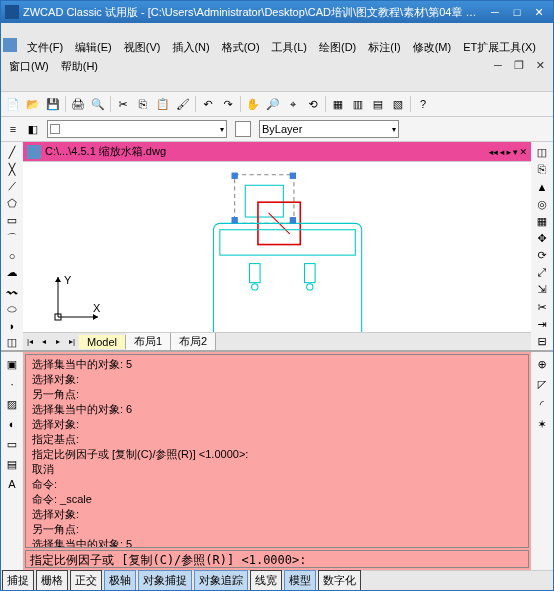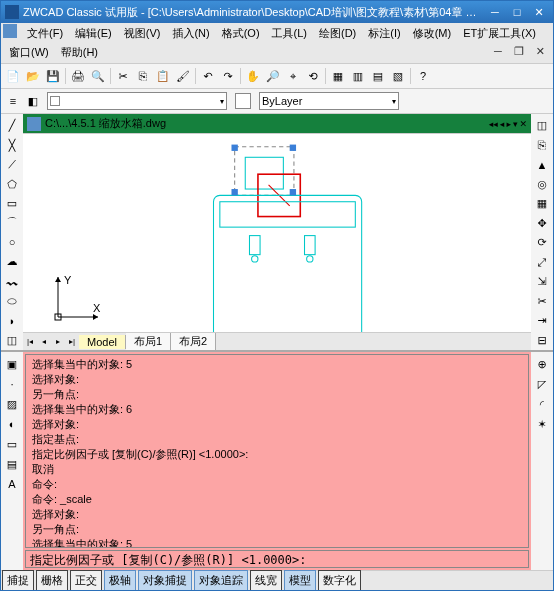--- a/index.html
+++ b/index.html
@@ -1,34 +1,34 @@
 <!DOCTYPE html>
 <html><head>
 <meta charset="utf-8">
 <style>
 *{box-sizing:border-box;margin:0;padding:0;font-family:"Microsoft YaHei",SimSun,sans-serif;font-size:11px}
 body{width:554px;height:591px;background:#f0f0f0;border:1px solid #2a6fb8;display:flex;flex-direction:column;overflow:hidden}
 .titlebar{background:linear-gradient(#3d8fd8,#2a6fb8);color:#fff;display:flex;align-items:center;height:22px;padding:0 4px}
 .titlebar .ico{width:14px;height:14px;background:#1a5090;margin-right:4px}
 .titlebar .ttl{flex:1;white-space:nowrap;overflow:hidden;text-overflow:ellipsis}
 .titlebar .winbtn{width:20px;height:16px;display:flex;align-items:center;justify-content:center;color:#fff;margin-left:2px}
-.menubar{background:#e8e8e8;display:flex;flex-wrap:wrap;padding:1px 2px;border-bottom:1px solid #ccc}
+.menubar{background:#e8e8e8;display:flex;flex-wrap:wrap;padding:15px 2px;border-bottom:1px solid #ccc}
 .menubar span{padding:2px 6px}
 .toolbar{background:#f4f4f4;display:flex;align-items:center;padding:2px;border-bottom:1px solid #ccc;flex-wrap:wrap}
 .tbtn{width:18px;height:18px;margin:1px;display:inline-flex;align-items:center;justify-content:center;border:1px solid transparent}
 .sep{width:1px;height:16px;background:#ccc;margin:0 2px}
 .props{background:#f4f4f4;display:flex;align-items:center;padding:2px;border-bottom:1px solid #ccc}
 .colorbox{width:16px;height:16px;border:1px solid #888;background:#fff;margin:0 4px}
 .layerdd{width:140px;height:18px;border:1px solid #888;background:#fff;margin:0 4px;display:flex;align-items:center;padding:0 2px}
 .layerdd .dn{margin-left:auto;font-size:8px}
 .main{flex:1;display:flex;min-height:0}
 .ltool,.rtool{width:22px;background:#f4f4f4;display:flex;flex-direction:column;align-items:center;padding-top:2px}
 .ltool .tbtn,.rtool .tbtn{margin:1px 0}
 .center{flex:1;display:flex;flex-direction:column;min-width:0}
-.doctab{background:#15803d;display:flex;align-items:center;padding:2px 4px;border-bottom:1px solid #ccc}
+.doctab{background:#ec4899;display:flex;align-items:center;padding:2px 4px;border-bottom:1px solid #ccc}
 .doctab .dico{width:14px;height:14px;background:#5a8fc8;margin-right:4px}
 .doctab .nav{margin-left:auto;display:flex;gap:2px}
 .doctab .nav span{font-size:9px}
 .canvas{flex:1;background:#fff;position:relative;overflow:hidden}
 .draw{position:absolute;inset:0}
 .ucs{position:absolute;left:30px;bottom:10px}
 .modeltabs{display:flex;align-items:center;background:#e8e8e8;height:18px;border-top:1px solid #ccc}
 .modeltabs .arr{width:14px;text-align:center;font-size:8px}
 .modeltabs .tab{padding:1px 8px;border-right:1px solid #aaa;background:#f8f8f8}
 .modeltabs .tab.act{background:#fef9c3;font-weight:normal}

